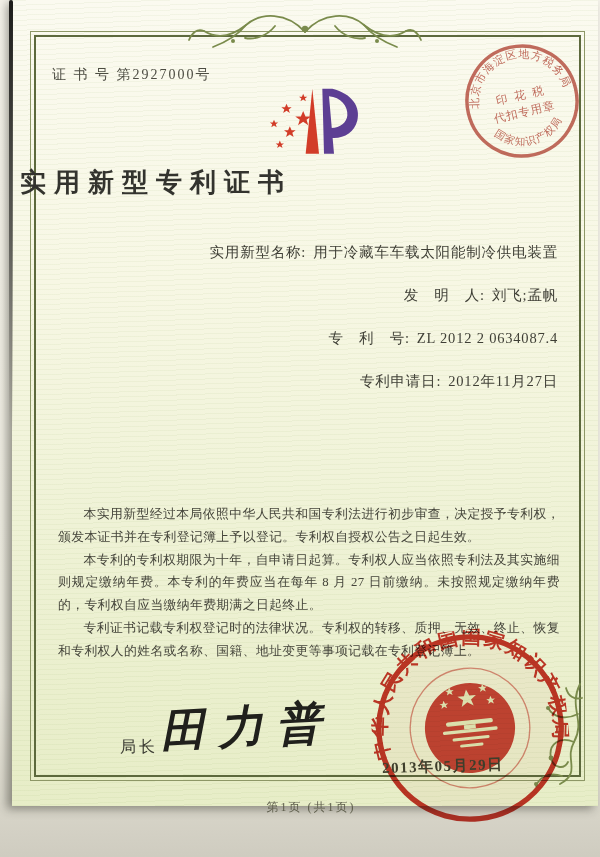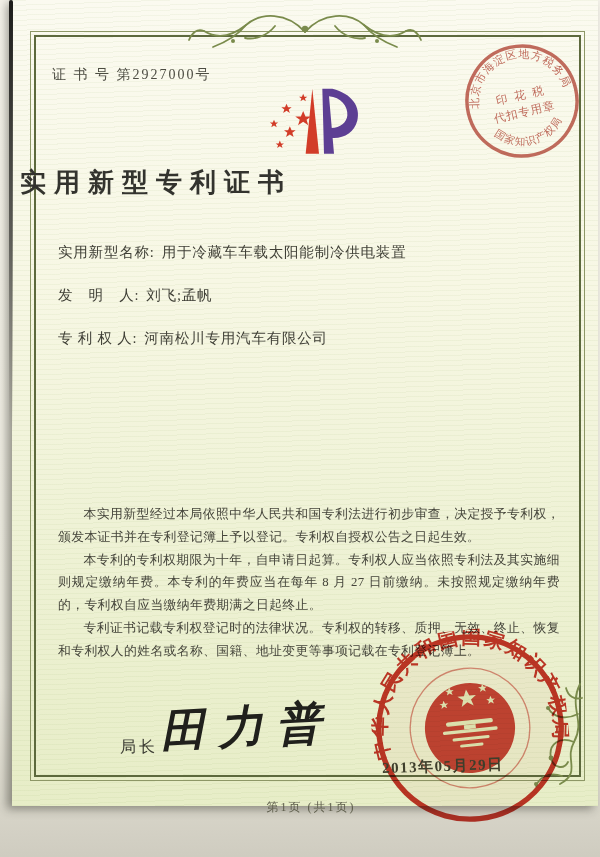--- a/index.html
+++ b/index.html
@@ -29,21 +29,21 @@
   .cert-no{
     position:absolute;left:40px;top:66px;font-size:14px;letter-spacing:2px;
     color:#4c4c42;
   }
   .logo{position:absolute;left:252px;top:82px;}
   .tax-stamp{position:absolute;left:445px;top:36px;transform:rotate(-13deg);opacity:.88;mix-blend-mode:multiply;}
   .title{
     position:absolute;top:165px;left:8px;width:100%;text-align:left;
     font-size:26px;font-weight:bold;letter-spacing:8px;color:#33332e;
   }
-  .fields{position:absolute;left:46px;top:243px;right:40px;}
+  .fields{position:absolute;left:46px;top:243px;right:40px;text-align:right;}
   .field-row{margin-bottom:24px;font-size:14.5px;color:#3f3f36;letter-spacing:.8px;white-space:nowrap;}
   .field-label{display:inline-block;}
   .field-value{margin-left:7px;}
   .paras{position:absolute;left:46px;right:38px;top:503px;}
   .paras p{
     margin:0;text-indent:2em;text-align:justify;
     font-size:12.8px;line-height:1.78;color:#45453b;letter-spacing:.4px;
   }
   .sig-title{position:absolute;left:92px;top:737px;font-size:16px;letter-spacing:3px;color:#3a3a32;margin-left:16px;}
   .sig-name{
@@ -141,21 +141,24 @@
   <div class="title">实用新型专利证书</div>
 
   <div class="fields">
     <div class="field-row">
       <span class="field-label">实用新型名称:</span><span class="field-value">用于冷藏车车载太阳能制冷供电装置</span>
     </div>
     <div class="field-row">
       <span class="field-label">发　明　人:</span><span class="field-value">刘飞;孟帆</span>
     </div>
     <div class="field-row">
-      <span class="field-label">专 利 权 人:</span><span class="field-value">河南松川专用汽车有限公司</span>
+      <span class="field-label">专　利　号:</span><span class="field-value">ZL 2012 2 0634087.4</span>
+    </div>
+    <div class="field-row">
+      <span class="field-label">专利申请日:</span><span class="field-value">2012年11月27日</span>
     </div>
   </div>
 
   <div class="paras">
     <p>本实用新型经过本局依照中华人民共和国专利法进行初步审查，决定授予专利权，颁发本证书并在专利登记簿上予以登记。专利权自授权公告之日起生效。</p>
     <p>本专利的专利权期限为十年，自申请日起算。专利权人应当依照专利法及其实施细则规定缴纳年费。本专利的年费应当在每年 8 月 27 日前缴纳。未按照规定缴纳年费的，专利权自应当缴纳年费期满之日起终止。</p>
     <p>专利证书记载专利权登记时的法律状况。专利权的转移、质押、无效、终止、恢复和专利权人的姓名或名称、国籍、地址变更等事项记载在专利登记簿上。</p>
   </div>
 
   <div class="sig-title">局长</div>

